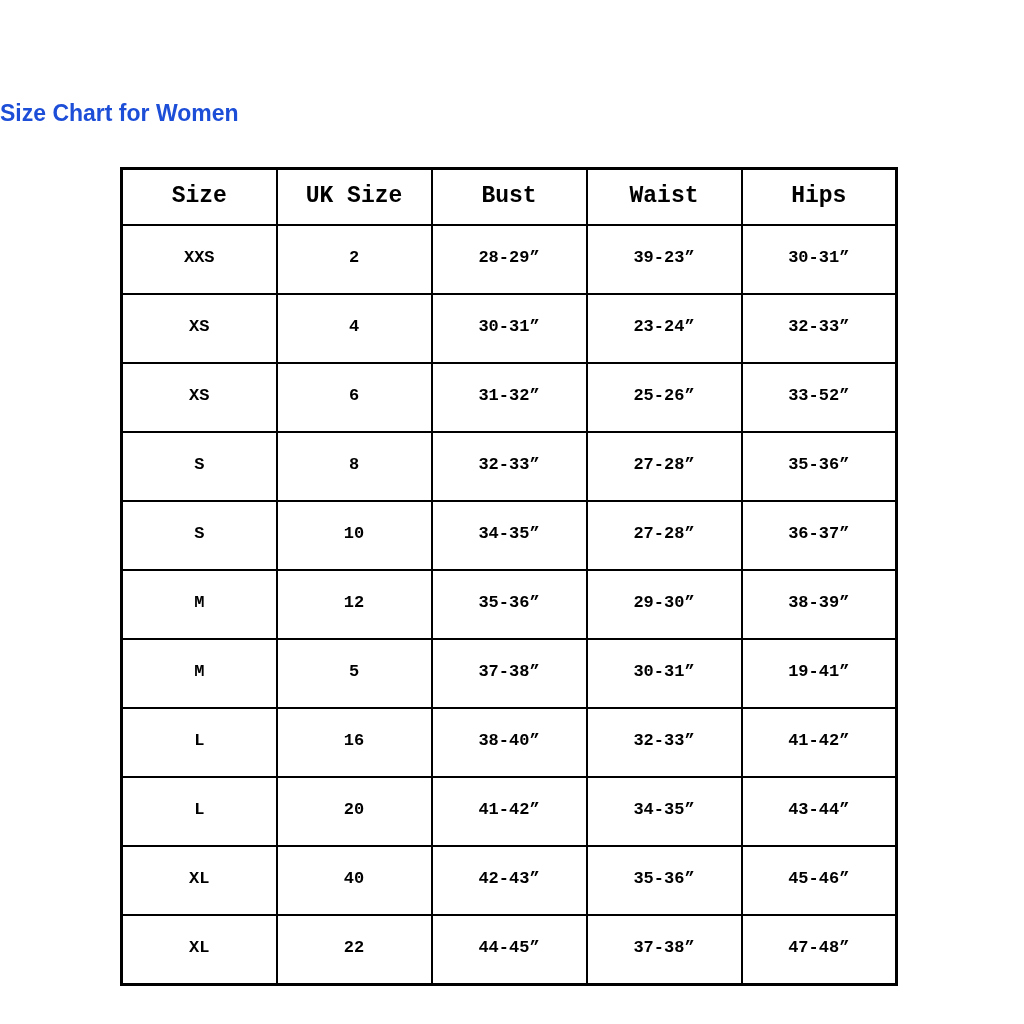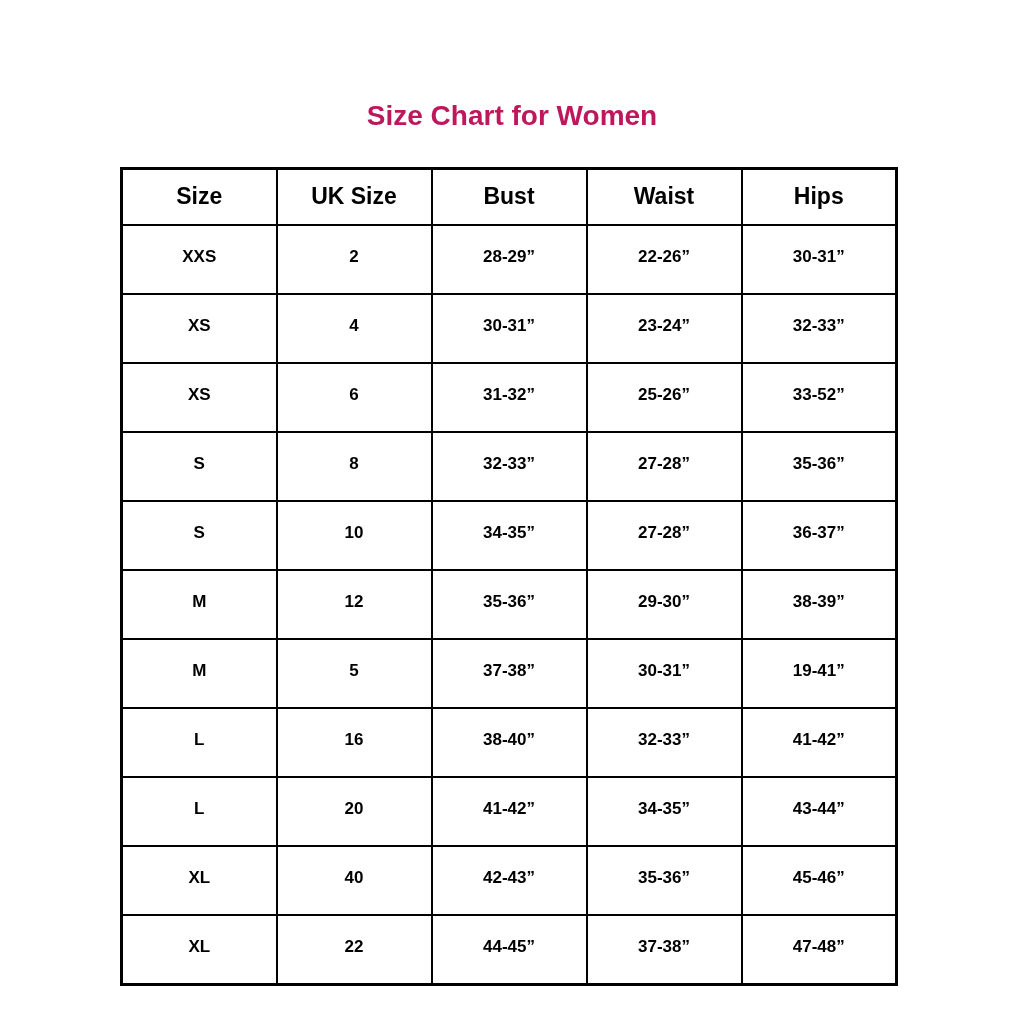--- a/index.html
+++ b/index.html
@@ -19,33 +19,34 @@
     height: 1024px;
     background: #ffffff;
     overflow: hidden;
   }
   .title {
     position: absolute;
     top: 100px;
     left: 0;
     width: 100%;
     margin: 0;
-    text-align: center;
-    font-size: 28px;
+    text-align: left;
+    font-size: 23px;
     font-weight: bold;
-    color: #be185d;
+    color: #1d4ed8;
   }
   table.size-table {
     position: absolute;
     top: 167px;
     left: 120px;
     width: 778px;
     border-collapse: collapse;
     table-layout: fixed;
     border: 3px solid #000000;
+    font-family: Liberation Mono, monospace;
   }
   table.size-table th,
   table.size-table td {
     border: 2px solid #000000;
     text-align: center;
     vertical-align: middle;
     font-weight: bold;
     color: #000000;
     background: #ffffff;
   }
@@ -73,21 +74,21 @@
           <th>Bust</th>
           <th>Waist</th>
           <th>Hips</th>
         </tr>
     </thead>
     <tbody>
         <tr>
           <td>XXS</td>
           <td>2</td>
           <td>28-29”</td>
-          <td>22-26”</td>
+          <td>39-23”</td>
           <td>30-31”</td>
         </tr>
         <tr>
           <td>XS</td>
           <td>4</td>
           <td>30-31”</td>
           <td>23-24”</td>
           <td>32-33”</td>
         </tr>
         <tr>

